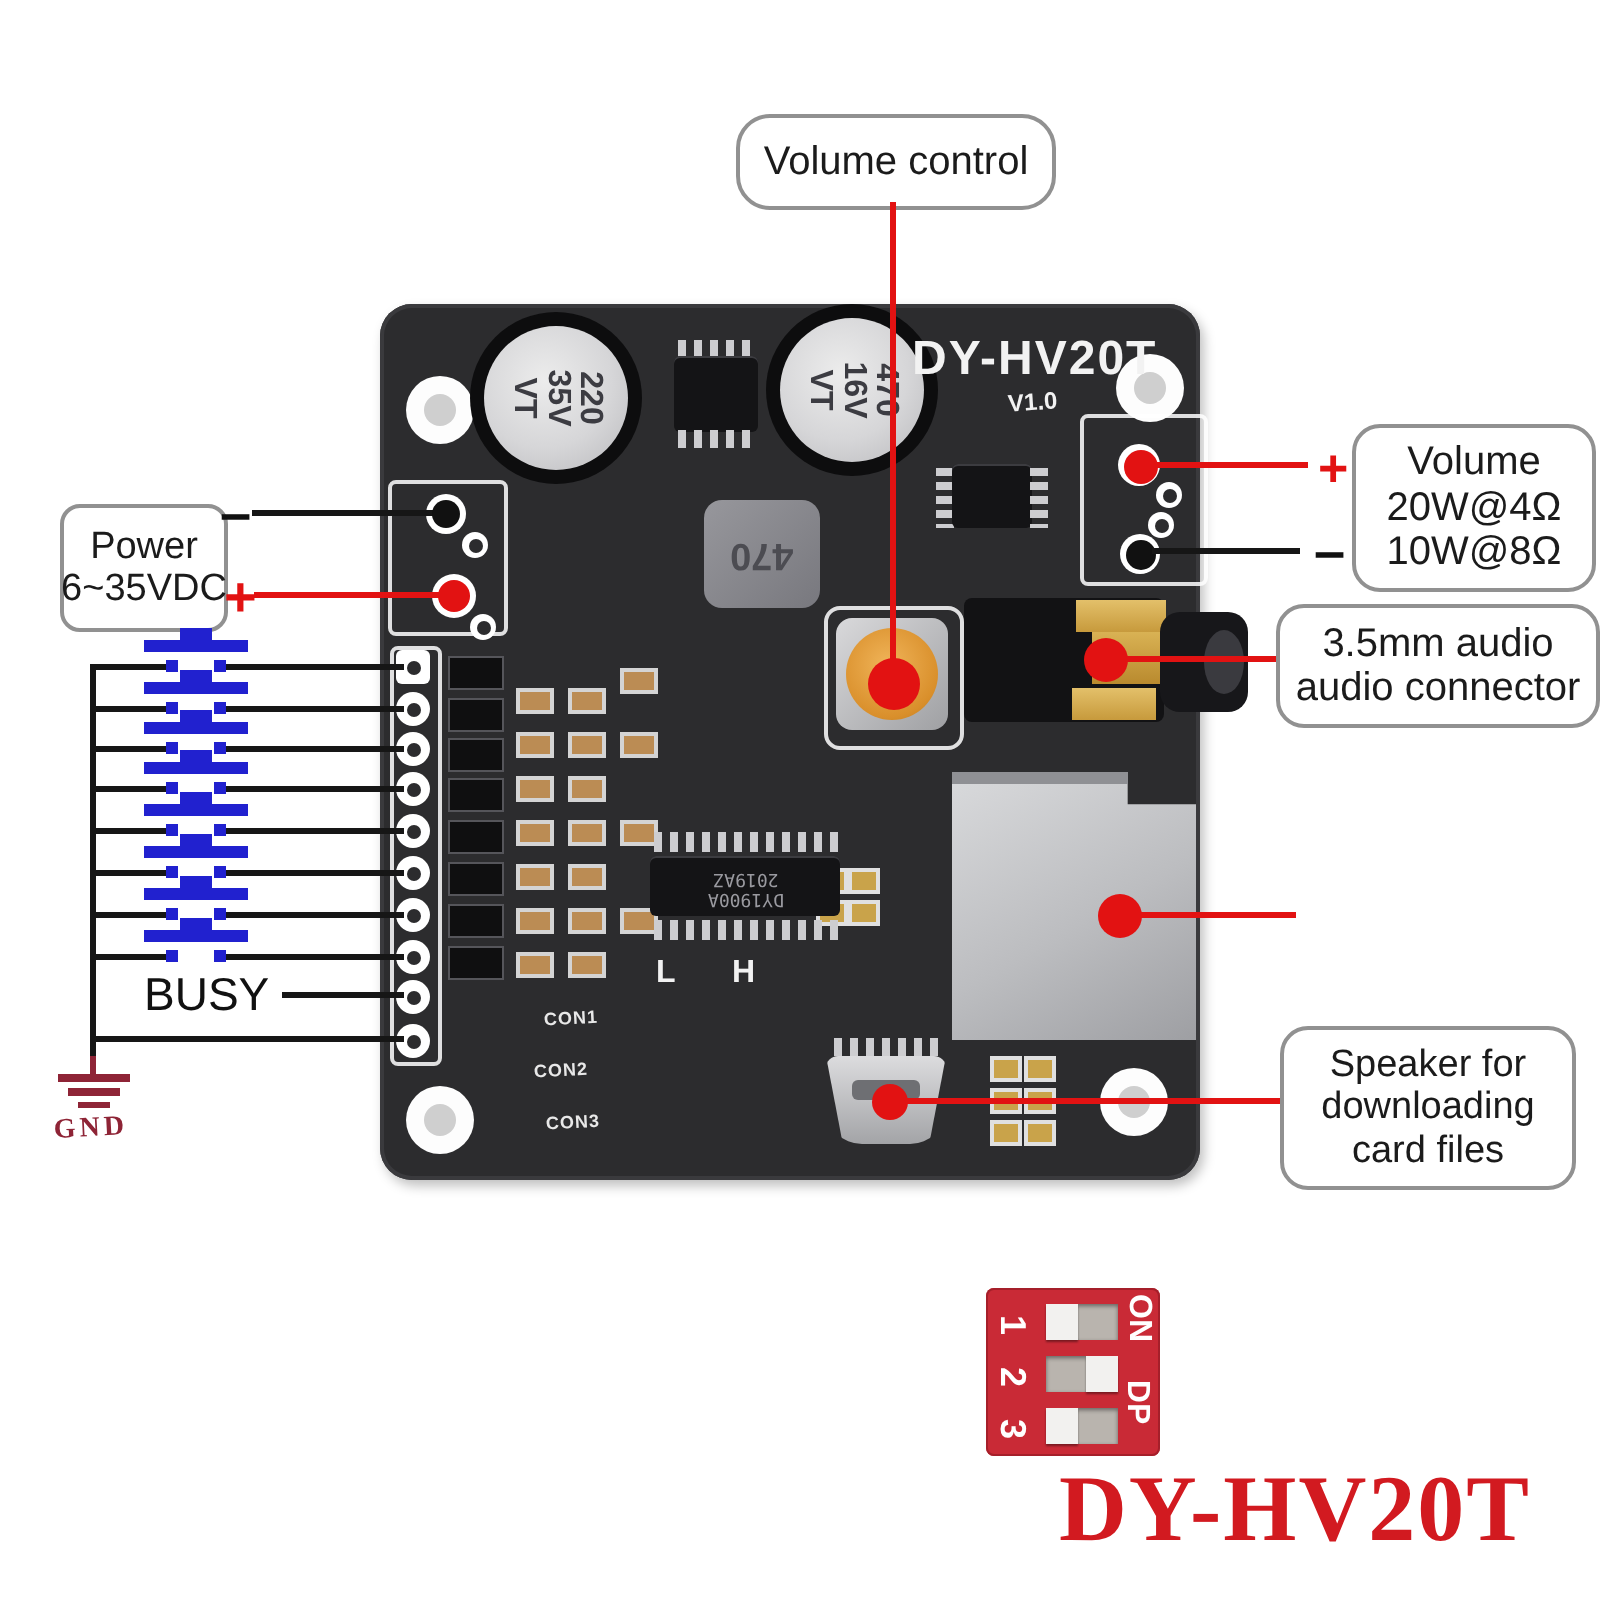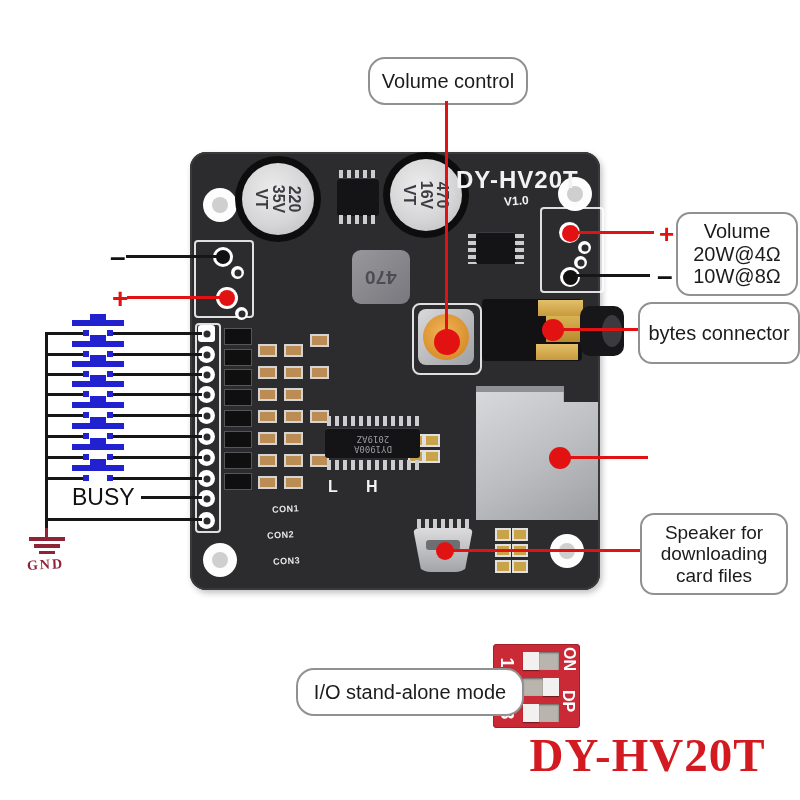--- a/index.html
+++ b/index.html
@@ -273,34 +273,39 @@
   <div class="sign" style="left:657px;top:262px;font-size:28px;color:#111;">–</div>
   <div class="callout" style="left:676px;top:212px;width:118px;height:80px;">
     <div class="l1">Volume</div>
     <div class="l1">20W@4Ω</div>
     <div class="l1">10W@8Ω</div>
   </div>
 
   <div class="rdot" style="left:542px;top:319px;width:22px;height:22px;"></div>
   <div class="hline red" style="left:561px;top:328px;width:79px;"></div>
   <div class="callout" style="left:638px;top:302px;width:158px;height:58px;">
-    <div class="l1">bytes connector</div>
+    <div class="l1">3.5mm audio</div>
+    <div class="l1">audio connector</div>
   </div>
 
   <div class="rdot" style="left:549px;top:447px;width:22px;height:22px;"></div>
   <div class="hline red" style="left:568px;top:456px;width:80px;"></div>
 
   <div class="rdot" style="left:436px;top:542px;width:18px;height:18px;"></div>
   <div class="hline red" style="left:451px;top:549px;width:191px;"></div>
   <div class="callout" style="left:640px;top:513px;width:144px;height:78px;">
     <div style="font-size:19px;">Speaker for</div>
     <div style="font-size:19px;">downloading</div>
     <div style="font-size:19px;">card files</div>
   </div>
 
+  <div class="callout" style="left:30px;top:252px;width:80px;height:60px;border-radius:10px;">
+    <div style="font-size:19px;">Power</div>
+    <div style="font-size:19px;">6~35VDC</div>
+  </div>
   <div class="sign" style="left:110px;top:243px;font-size:28px;color:#111;">–</div>
   <div class="hline" style="left:126px;top:255px;width:96px;"></div>
   <div class="kdot" style="left:216px;top:250px;width:14px;height:14px;"></div>
   <div class="sign" style="left:112px;top:285px;font-size:28px;color:#e21212;">+</div>
   <div class="hline red" style="left:127px;top:296px;width:98px;"></div>
   <div class="rdot" style="left:219px;top:290px;width:16px;height:16px;"></div>
 
   <div class="vline" style="left:45px;top:332px;height:198px;"></div>
 
   <div class="swrow" style="top:322px;">
@@ -373,19 +378,16 @@
 
   <div class="hline" style="left:46px;top:518px;width:156px;"></div>
 
   <div class="gbar" style="left:45px;top:528px;width:3px;height:9px;"></div>
   <div class="gbar" style="left:29px;top:537px;width:36px;height:4px;"></div>
   <div class="gbar" style="left:34px;top:544px;width:26px;height:4px;"></div>
   <div class="gbar" style="left:39px;top:551px;width:16px;height:3px;"></div>
   <div class="abs" style="left:27px;top:557px;font-family:'Liberation Serif',serif;font-weight:bold;font-size:14px;
               letter-spacing:2px;color:#8e2436;transform:rotate(-3deg);">GND</div>
 
-  <div class="callout" style="left:296px;top:668px;width:224px;height:44px;border-radius:18px;">
-    <div class="l1">I/O stand-alone mode</div>
-  </div>
 
   <div class="abs" style="left:500px;top:728px;width:295px;text-align:center;font-family:'Liberation Serif',serif;
               font-weight:bold;font-size:47px;color:#d21a20;letter-spacing:1px;">DY-HV20T</div>
 </div>
 
 </body></html>

